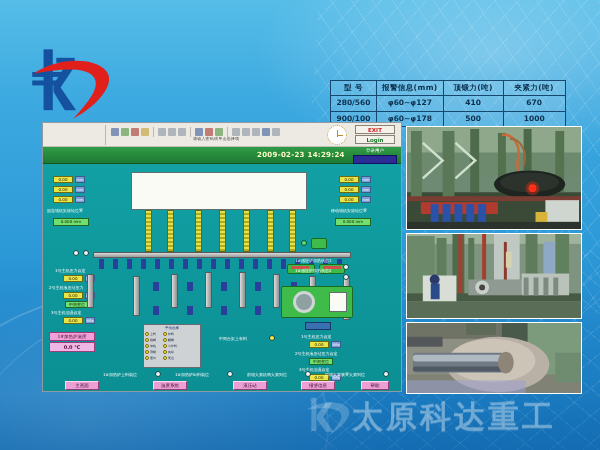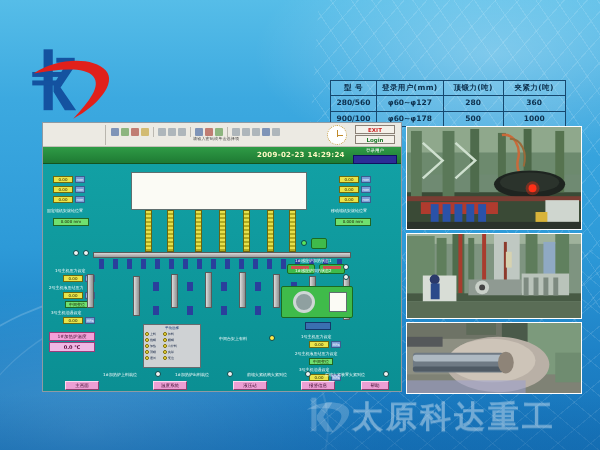--- a/index.html
+++ b/index.html
@@ -250,31 +250,31 @@
     <rect x="40" y="18" width="26" height="7" fill="#1452a0"></rect>
 
     <path d="M8,40 C40,18 92,16 110,36 C126,54 98,86 64,104 C86,80 104,58 92,44 C80,30 42,34 8,40 Z" fill="#e1201b"></path>
   </svg>
 
 
   <table id="spec-table">
     <thead>
       <tr>
         <th class="c0">型  号</th>
-        <th class="c1">登录用户(mm)</th>
+        <th class="c1">报警信息(mm)</th>
         <th class="c2">顶锻力(吨)</th>
         <th class="c3">夹紧力(吨)</th>
       </tr>
     </thead>
     <tbody>
       <tr>
         <td>280/560</td>
         <td>φ60~φ127</td>
-        <td>280</td>
-        <td>360</td>
+        <td>410</td>
+        <td>670</td>
       </tr>
       <tr>
         <td>900/100</td>
         <td>φ60~φ178</td>
         <td>500</td>
         <td>1000</td>
       </tr>
     </tbody>
   </table>
 </div>

